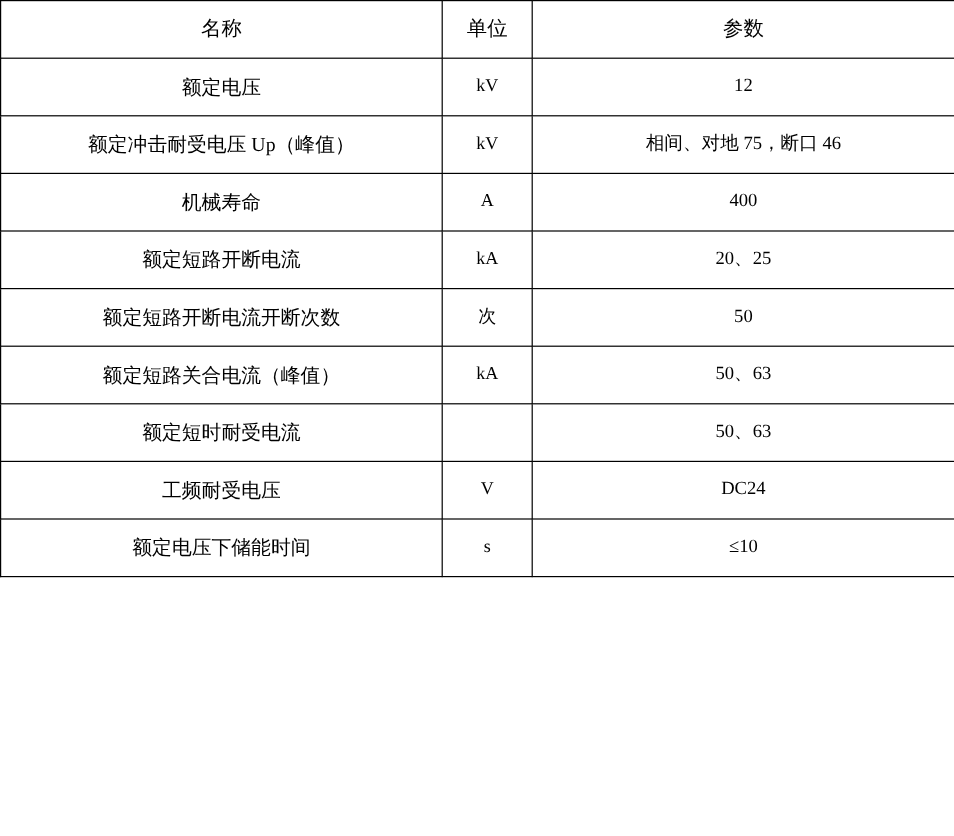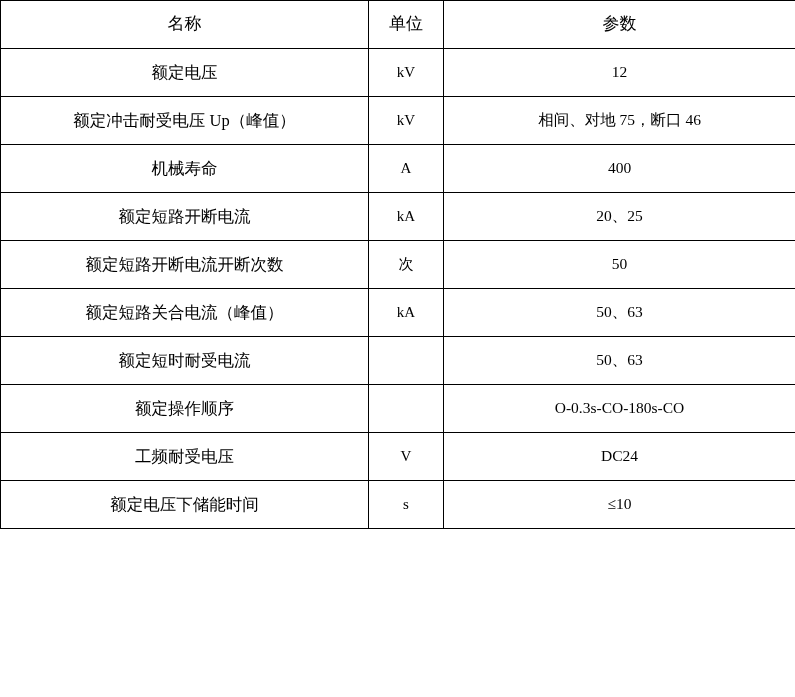--- a/index.html
+++ b/index.html
@@ -95,25 +95,20 @@
         <td class="cell-name">额定短路关合电流（峰值）</td>
         <td class="cell-unit">kA</td>
         <td class="cell-param">50、63</td>
       </tr>
       <tr>
         <td class="cell-name">额定短时耐受电流</td>
         <td class="cell-unit"></td>
         <td class="cell-param">50、63</td>
       </tr>
       <tr>
-        <td class="cell-name">额定操作顺序</td>
-        <td class="cell-unit"></td>
-        <td class="cell-param">O-0.3s-CO-180s-CO</td>
-      </tr>
-      <tr>
         <td class="cell-name">工频耐受电压</td>
         <td class="cell-unit">V</td>
         <td class="cell-param">DC24</td>
       </tr>
       <tr>
         <td class="cell-name">额定电压下储能时间</td>
         <td class="cell-unit">s</td>
         <td class="cell-param">≤10</td>
       </tr>
     </tbody>

